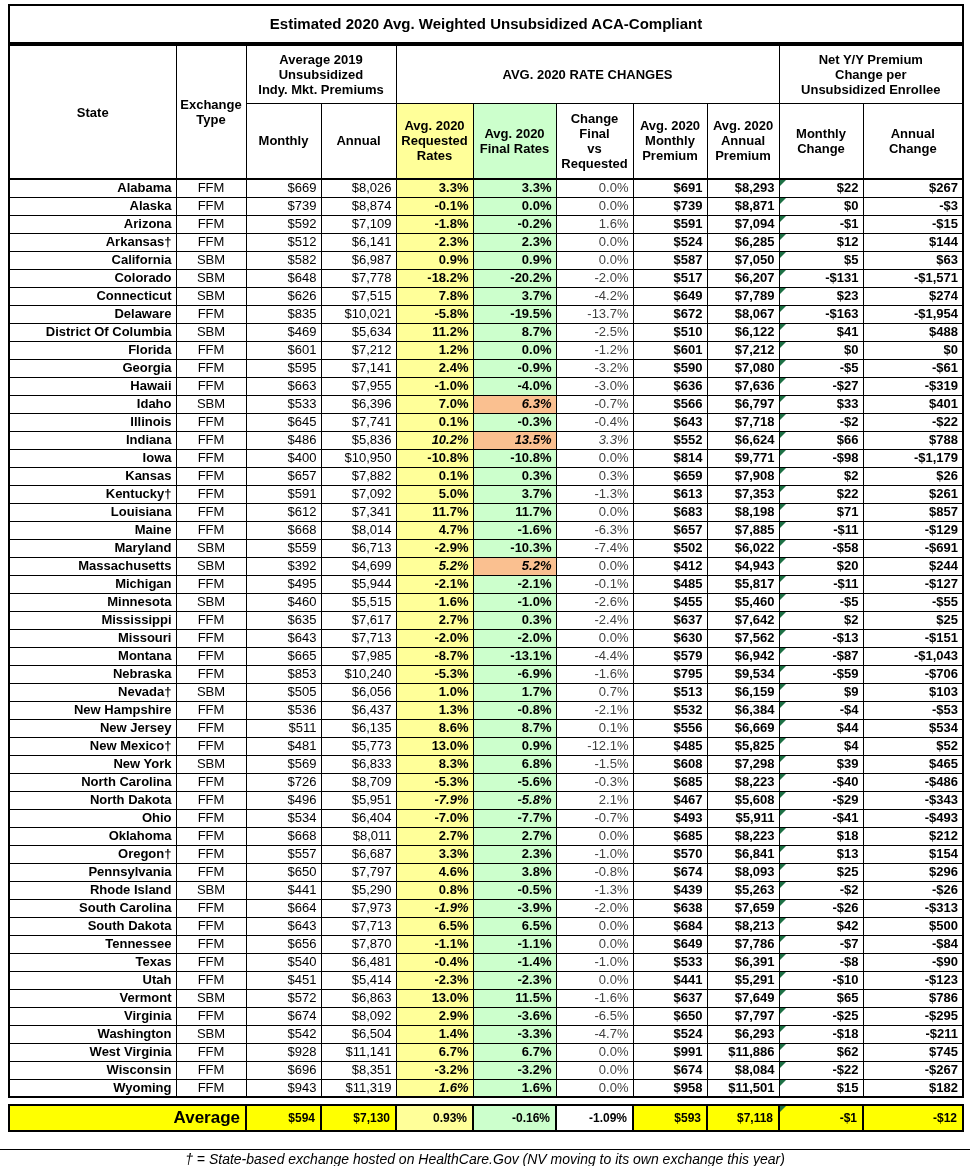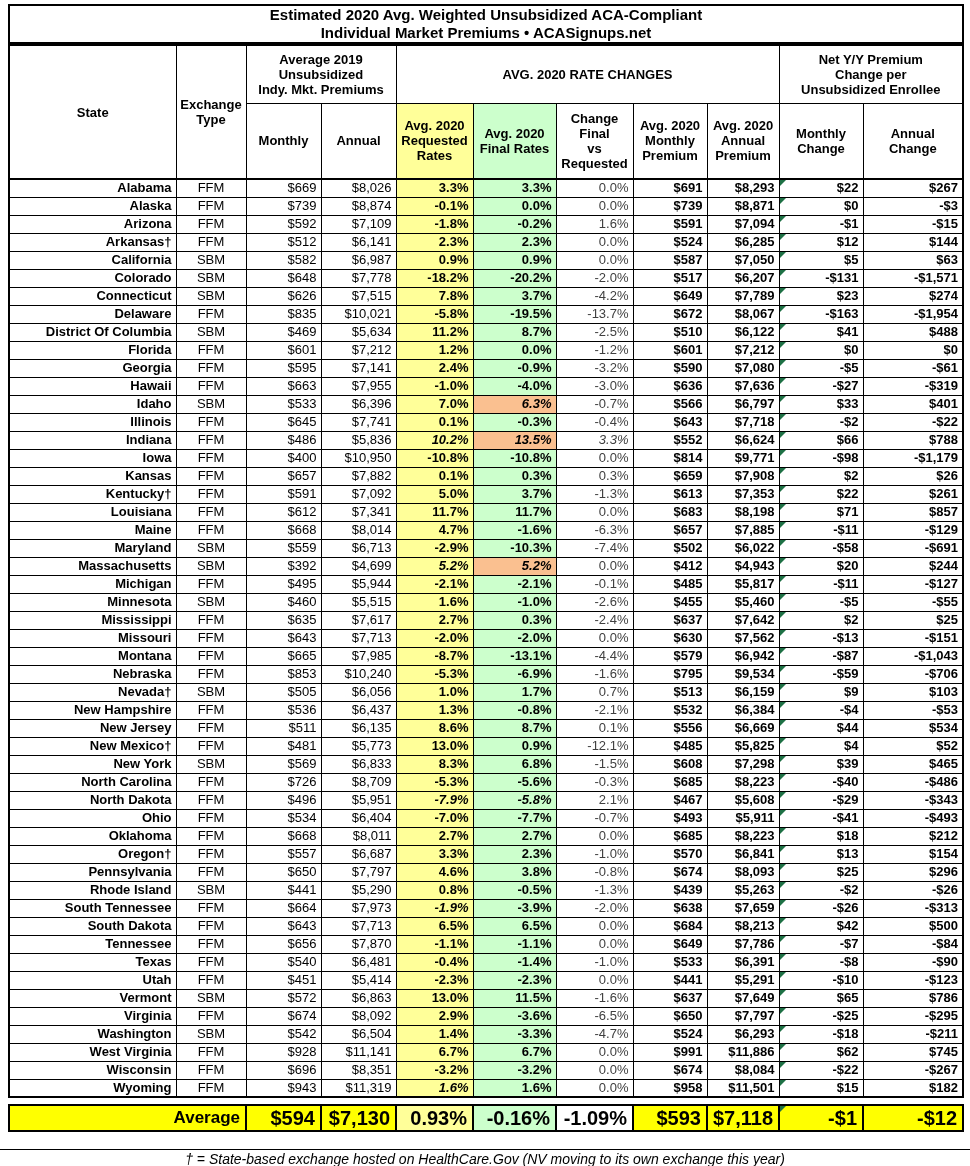--- a/index.html
+++ b/index.html
@@ -59,21 +59,21 @@
   .italic { font-style: italic; }
 
   .gap { height: 6px; }
 
   
   table.avg {
     border-collapse: collapse; table-layout: fixed; width: 954px;
     border: 2px solid #000;
   }
   .avg td {
-    border: 2px solid #000; height: 26px; font-weight: bold; font-size: 20px;
+    border: 2px solid #000; height: 26px; font-weight: bold; font-size: 12px;
     text-align: right; padding: 0 5px; white-space: nowrap; background: #FFFF00;
   }
   .avg td.a-label { font-size: 17px; }
   .avg td.a-req { background: #FFFF99; }
   .avg td.a-fin { background: #CCFFCC; }
   .avg td.a-chg { background: #FFFFFF; }
 
   
   .footnote {
     margin-top: 17px; width: 970px; height: 21px; line-height: 19px;
@@ -86,21 +86,20 @@
   .bottom-strip .seg { position: absolute; top: 1px; height: 9px; background: #D8D8D8; }
   .bottom-strip .seg.dark { background: #7E93AD; }
 </style>
 </head>
 <body>
 
 <div class="sheet">
 
   <div class="title-box">
     <div>Estimated 2020 Avg. Weighted Unsubsidized ACA-Compliant</div>
-    <div>Individual Market Premiums • ACASignups.net</div>
   </div>
 
   <table class="main">
     <colgroup>
       <col style="width:167px">
         <col style="width:70px">
         <col style="width:75px">
         <col style="width:75px">
       <col style="width:77px">
         <col style="width:83px">
@@ -662,21 +661,21 @@
           <td class="c-num">$5,290</td>
           <td class="c-req">0.8%</td>
           <td class="c-fin">-0.5%</td>
           <td class="c-chg">-1.3%</td>
           <td class="c-prem">$439</td>
           <td class="c-prem">$5,263</td>
           <td class="c-mchg">-$2</td>
           <td class="c-achg">-$26</td>
         </tr>
         <tr>
-          <td class="c-state">South Tennessee</td>
+          <td class="c-state">South Carolina</td>
           <td class="c-exch">FFM</td>
           <td class="c-num">$664</td>
           <td class="c-num">$7,973</td>
           <td class="c-req italic">-1.9%</td>
           <td class="c-fin">-3.9%</td>
           <td class="c-chg">-2.0%</td>
           <td class="c-prem">$638</td>
           <td class="c-prem">$7,659</td>
           <td class="c-mchg">-$26</td>
           <td class="c-achg">-$313</td>

